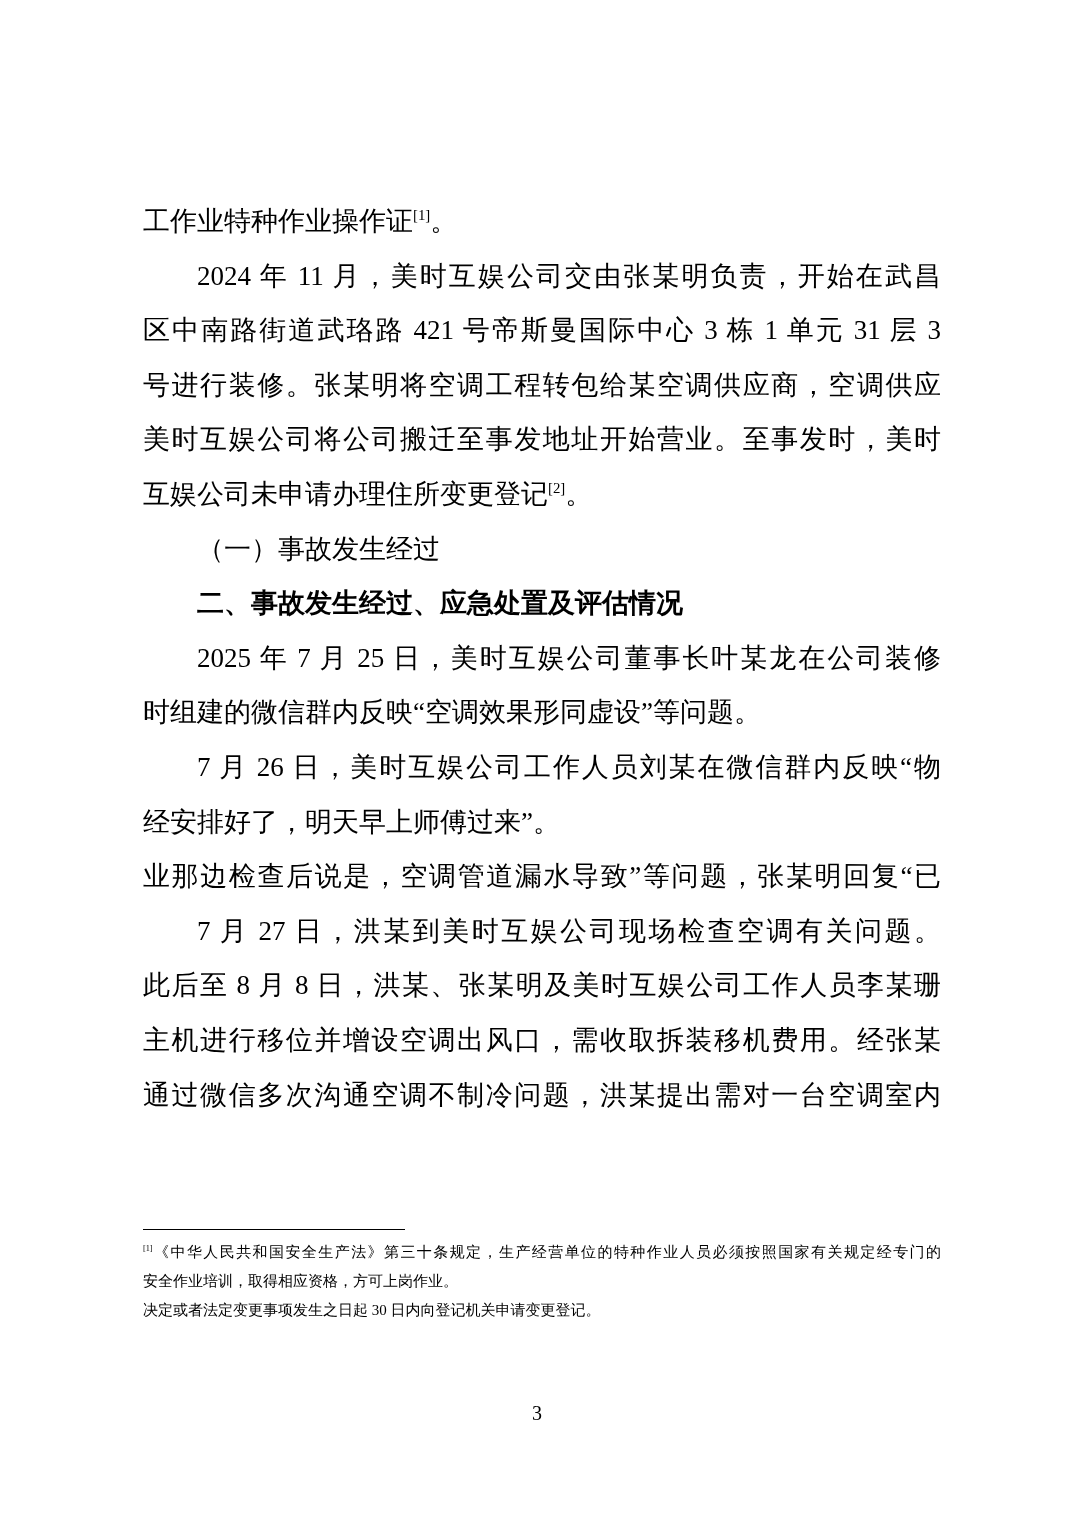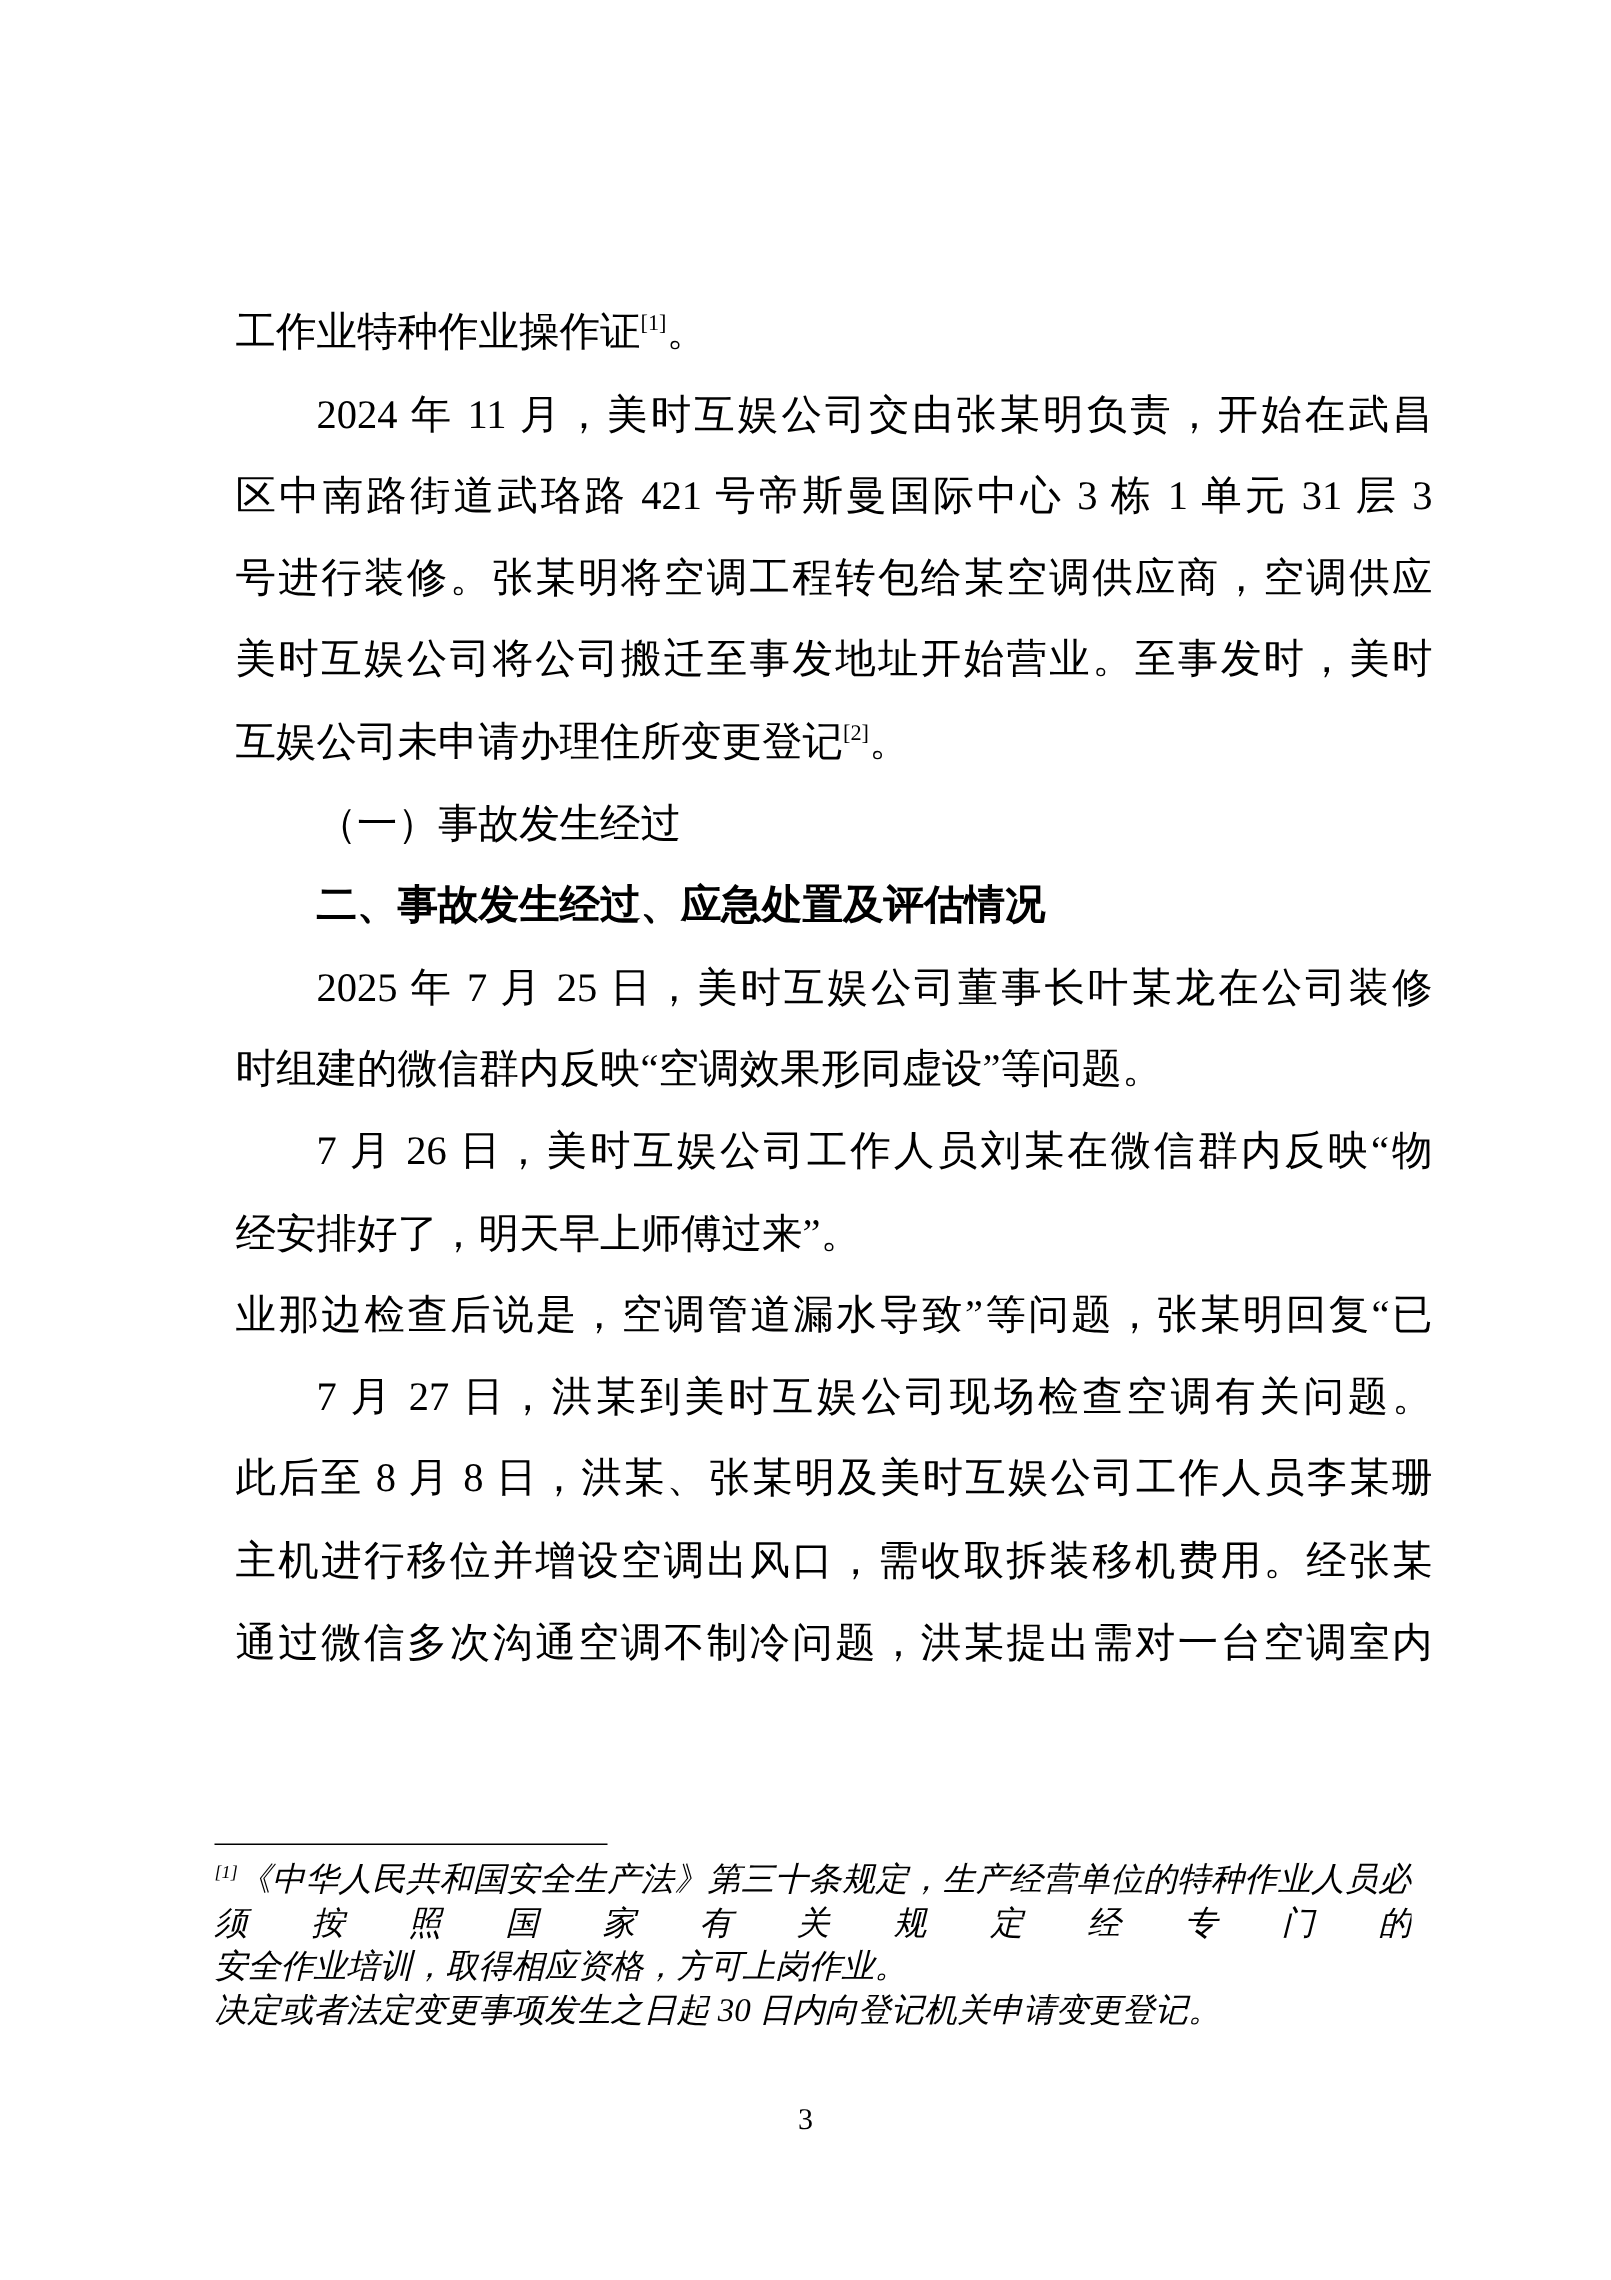--- a/index.html
+++ b/index.html
@@ -11,21 +11,21 @@
     position: relative;
     width: 1074px;
     height: 1520px;
     background: #ffffff;
     color: #000000;
     font-family: "Liberation Serif", "DejaVu Serif", serif;
     overflow: hidden;
   }
   .body-text {
     position: absolute;
-    left: 157px;
+    left: 143px;
     top: 194px;
     width: 798px;
   }
   .line {
     height: 54.6px;
     line-height: 54.6px;
     font-size: 27px;
     white-space: nowrap;
     overflow: hidden;
   }
@@ -57,23 +57,22 @@
     border-top: 1.5px solid #000000;
   }
   .footnotes {
     position: absolute;
     left: 143px;
     top: 1238px;
     width: 798px;
   }
   .fn-line {
     line-height: 29px;
-    font-size: 22px;
+    font-size: 15px;
     overflow: hidden;
-    font-style: italic;
   }
   .fn-line.j {
     text-align: justify;
     text-align-last: justify;
   }
   .page-number {
     position: absolute;
     left: 0;
     top: 1402px;
     width: 100%;

